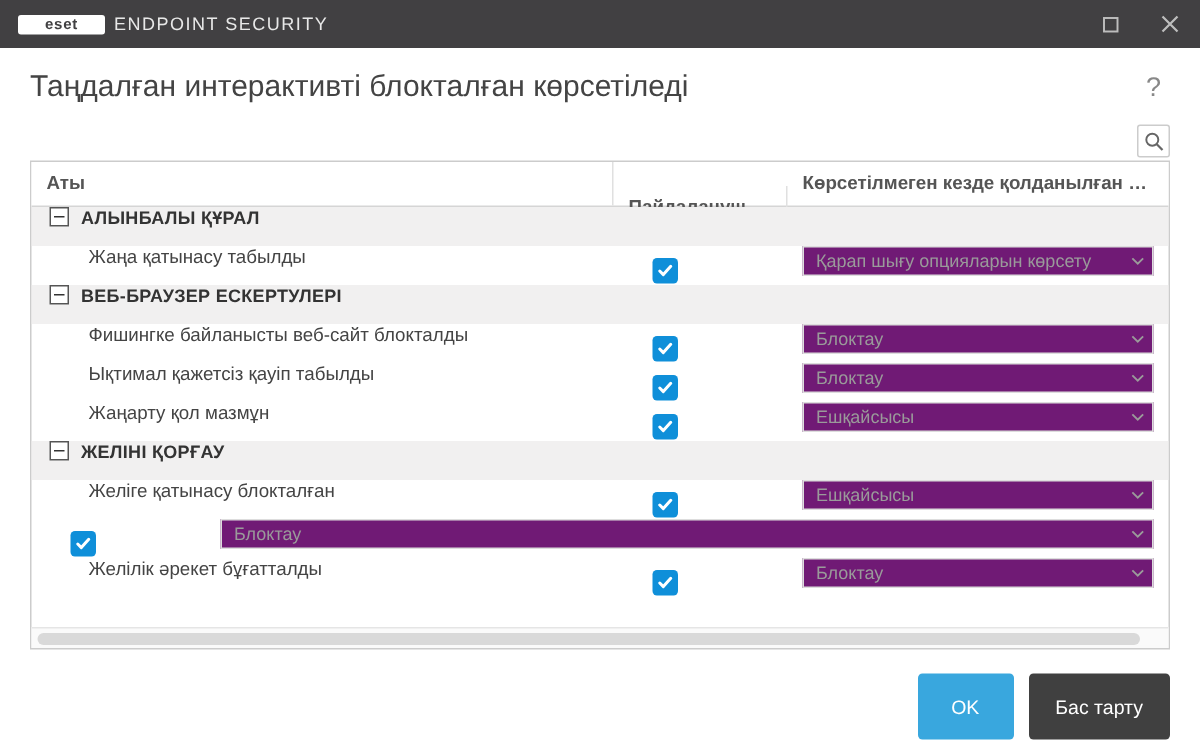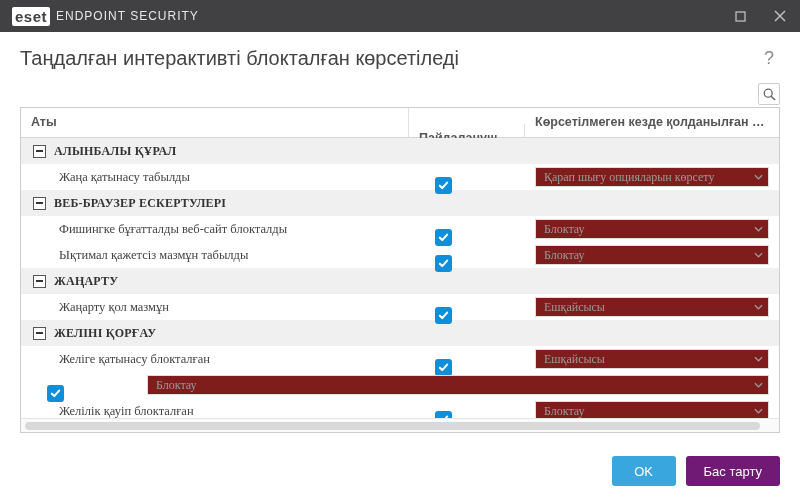--- a/index.html
+++ b/index.html
@@ -1,55 +1,55 @@
 <!DOCTYPE html>
 <html><head>
 <meta charset="utf-8">
 <style>
   * { box-sizing: border-box; margin: 0; padding: 0; }
   html, body { width: 800px; height: 500px; font-family: "Segoe UI", Arial, sans-serif; font-size: 13px; color: #333; background: #fff; overflow: hidden; }
   .titlebar { height: 32px; background: #414042; color: #fff; display: flex; align-items: center; padding: 0 0 0 12px; }
   .brand { display: flex; align-items: center; gap: 6px; font-size: 13px; letter-spacing: 0.5px; }
-  .brand-eset { background: #fff; color: #414042; font-weight: 700; font-size: 15px; padding: 1px 3px; border-radius: 2px; letter-spacing: 0.5px; }
+  .brand-eset { background: #fff; color: #414042; font-weight: 700; font-size: 10px; padding: 1px 18px; border-radius: 2px; letter-spacing: 0.5px; }
   .brand-text { font-weight: 400; color: #e8e8e8; letter-spacing: 1px; font-size: 12px; text-align: center; }
   .titlebar-spacer { flex: 1; }
   .win-btn { width: 40px; height: 32px; display: flex; align-items: center; justify-content: center; cursor: pointer; color: #bdbdbd; }
   .header { padding: 14px 20px 12px 20px; display: flex; align-items: center; }
   .header h1 { font-size: 20px; font-weight: 400; color: #444; flex: 1; }
   .help-btn { color: #888; font-size: 18px; cursor: pointer; padding: 2px 6px; }
   .content { padding: 0 20px; }
   .search-row { display: flex; justify-content: flex-end; margin-bottom: 2px; }
   .search-btn { width: 22px; height: 22px; border: 1px solid #ccc; background: #fff; display: flex; align-items: center; justify-content: center; cursor: pointer; border-radius: 2px; color: #666; }
   .table-wrap { border: 1px solid #ccc; height: 326px; display: flex; flex-direction: column; }
   .thead { display: flex; border-bottom: 1px solid #d5d5d5; background: #fff; height: 30px; }
   .th { padding: 7px 10px; font-size: 12.5px; color: #555; font-weight: 600; border-right: 1px solid #e0e0e0; overflow: hidden; white-space: nowrap; text-overflow: ellipsis; }
   .th:last-child { border-right: none; }
   .col-name { width: 388px; flex: none; }
   .col-ask  { width: 116px; flex: none; margin-top: 16px; }
   .col-act  { flex: 1; }
   .tbody { flex: 1; overflow: hidden; }
   .row { display: flex; align-items: center; height: 26px; }
   .row.group { background: #f1f0f0; }
-  .row .cell { padding: 0 10px; display: flex; align-items: center; height: 100%; font-family: Liberation Serif, serif; }
+  .row .cell { padding: 0 10px; display: flex; align-items: flex-start; height: 100%; }
   .cell.col-name { width: 388px; flex: none; }
   .cell.col-ask  { width: 116px; flex: none; justify-content: flex-start; padding-left: 26px; }
   .cell.col-act  { flex: 1; }
   .toggle { width: 13px; height: 13px; border: 1px solid #555; background: #fff; display: inline-flex; align-items: center; justify-content: center; margin-right: 8px; margin-left: 2px; cursor: pointer; }
   .toggle .minus { width: 7px; height: 1.5px; background: #333; }
   .group-label { font-weight: 700; font-size: 12px; color: #333; letter-spacing: 0.2px; }
   .child .cell.col-name { padding-left: 38px; color: #444; font-size: 12.5px; }
   .chk { width: 17px; height: 17px; border-radius: 3px; background: #0f8fd9; display: inline-flex; align-items: center; justify-content: center; cursor: pointer; }
-  .select { width: 100%; height: 20px; background: #7f1d1d; border: 1px solid #ddd; color: #9a9a9a; font-size: 12px; padding: 0 18px 0 8px; position: relative; display: flex; align-items: center; cursor: default; }
+  .select { width: 100%; height: 20px; background: #701a75; border: 1px solid #ddd; color: #9a9a9a; font-size: 12px; padding: 0 18px 0 8px; position: relative; display: flex; align-items: center; cursor: default; }
   .select .chev { position: absolute; right: 5px; top: 50%; transform: translateY(-50%); color: #9a9a9a; }
   .hscroll { height: 14px; border-top: 1px solid #e5e5e5; position: relative; background: #fafafa; }
   .hscroll-thumb { position: absolute; left: 4px; top: 3px; height: 8px; width: 735px; background: #d9d9d9; border-radius: 4px; }
   .footer { position: absolute; bottom: 0; left: 0; right: 0; height: 58px; display: flex; align-items: center; justify-content: flex-end; gap: 10px; padding: 0 20px; background: #fff; }
-  .btn { height: 30px; min-width: 64px; padding: 0 18px; border-radius: 3px; font-size: 13px; cursor: pointer; border: none; display: inline-flex; align-items: center; justify-content: center; }
+  .btn { height: 44px; min-width: 64px; padding: 0 18px; border-radius: 3px; font-size: 13px; cursor: pointer; border: none; display: inline-flex; align-items: center; justify-content: center; }
   .btn-primary { background: #39a7de; color: #fff; }
-  .btn-secondary { background: #701a75; color: #fff; }
+  .btn-secondary { background: #404040; color: #fff; }
   svg { display: block; }
 </style>
 </head>
 <body>
 
 <div class="titlebar">
   <div class="brand">
     <span class="brand-eset">eset</span>
     <span class="brand-text">ENDPOINT SECURITY</span>
   </div>
@@ -127,150 +127,140 @@
           <div class="cell col-name">
             <span class="toggle">
               <span class="minus"></span>
             </span>
             <span class="group-label">ВЕБ-БРАУЗЕР ЕСКЕРТУЛЕРІ</span>
           </div>
           <div class="cell col-ask"></div>
           <div class="cell col-act"></div>
         </div>
         <div class="row child">
-          <div class="cell col-name">Фишингке бұғатталды веб-сайт блокталды</div>
-          <div class="cell col-ask">
-            <span class="chk">
-              <span>
-                <svg width="11" height="11" viewBox="0 0 12 12">
-                  <path d="M2 6.2 L4.6 8.8 L10 2.8" fill="none" stroke="#fff" stroke-width="2.2" stroke-linecap="round" stroke-linejoin="round"></path>
-                </svg>
-              </span>
-            </span>
-          </div>
-          <div class="cell col-act">
-            <div class="select">
-              <span>Блоктау</span>
-              <span class="chev">
-                <svg width="9" height="9" viewBox="0 0 10 10">
-                  <path d="M1 3 L5 7 L9 3" fill="none" stroke="#9a9a9a" stroke-width="1.4"></path>
-                </svg>
-              </span>
-            </div>
-          </div>
-        </div>
-        <div class="row child">
-          <div class="cell col-name">Ықтимал қажетсіз мазмұн табылды</div>
-          <div class="cell col-ask">
-            <span class="chk">
-              <span>
-                <svg width="11" height="11" viewBox="0 0 12 12">
-                  <path d="M2 6.2 L4.6 8.8 L10 2.8" fill="none" stroke="#fff" stroke-width="2.2" stroke-linecap="round" stroke-linejoin="round"></path>
-                </svg>
-              </span>
-            </span>
-          </div>
-          <div class="cell col-act">
-            <div class="select">
-              <span>Блоктау</span>
+          <div class="cell col-name">Фишингке байланысты веб-сайт блокталды</div>
+          <div class="cell col-ask">
+            <span class="chk">
+              <span>
+                <svg width="11" height="11" viewBox="0 0 12 12">
+                  <path d="M2 6.2 L4.6 8.8 L10 2.8" fill="none" stroke="#fff" stroke-width="2.2" stroke-linecap="round" stroke-linejoin="round"></path>
+                </svg>
+              </span>
+            </span>
+          </div>
+          <div class="cell col-act">
+            <div class="select">
+              <span>Блоктау</span>
+              <span class="chev">
+                <svg width="9" height="9" viewBox="0 0 10 10">
+                  <path d="M1 3 L5 7 L9 3" fill="none" stroke="#9a9a9a" stroke-width="1.4"></path>
+                </svg>
+              </span>
+            </div>
+          </div>
+        </div>
+        <div class="row child">
+          <div class="cell col-name">Ықтимал қажетсіз қауіп табылды</div>
+          <div class="cell col-ask">
+            <span class="chk">
+              <span>
+                <svg width="11" height="11" viewBox="0 0 12 12">
+                  <path d="M2 6.2 L4.6 8.8 L10 2.8" fill="none" stroke="#fff" stroke-width="2.2" stroke-linecap="round" stroke-linejoin="round"></path>
+                </svg>
+              </span>
+            </span>
+          </div>
+          <div class="cell col-act">
+            <div class="select">
+              <span>Блоктау</span>
+              <span class="chev">
+                <svg width="9" height="9" viewBox="0 0 10 10">
+                  <path d="M1 3 L5 7 L9 3" fill="none" stroke="#9a9a9a" stroke-width="1.4"></path>
+                </svg>
+              </span>
+            </div>
+          </div>
+        </div>
+        <div class="row child">
+          <div class="cell col-name">Жаңарту қол мазмұн</div>
+          <div class="cell col-ask">
+            <span class="chk">
+              <span>
+                <svg width="11" height="11" viewBox="0 0 12 12">
+                  <path d="M2 6.2 L4.6 8.8 L10 2.8" fill="none" stroke="#fff" stroke-width="2.2" stroke-linecap="round" stroke-linejoin="round"></path>
+                </svg>
+              </span>
+            </span>
+          </div>
+          <div class="cell col-act">
+            <div class="select">
+              <span>Ешқайсысы</span>
               <span class="chev">
                 <svg width="9" height="9" viewBox="0 0 10 10">
                   <path d="M1 3 L5 7 L9 3" fill="none" stroke="#9a9a9a" stroke-width="1.4"></path>
                 </svg>
               </span>
             </div>
           </div>
         </div>
         <div class="row group">
           <div class="cell col-name">
             <span class="toggle">
               <span class="minus"></span>
             </span>
-            <span class="group-label">ЖАҢАРТУ</span>
+            <span class="group-label">ЖЕЛІНІ ҚОРҒАУ</span>
           </div>
           <div class="cell col-ask"></div>
           <div class="cell col-act"></div>
         </div>
         <div class="row child">
-          <div class="cell col-name">Жаңарту қол мазмұн</div>
+          <div class="cell col-name">Желіге қатынасу блокталған</div>
           <div class="cell col-ask">
             <span class="chk">
               <span>
                 <svg width="11" height="11" viewBox="0 0 12 12">
                   <path d="M2 6.2 L4.6 8.8 L10 2.8" fill="none" stroke="#fff" stroke-width="2.2" stroke-linecap="round" stroke-linejoin="round"></path>
                 </svg>
               </span>
             </span>
           </div>
           <div class="cell col-act">
             <div class="select">
               <span>Ешқайсысы</span>
               <span class="chev">
                 <svg width="9" height="9" viewBox="0 0 10 10">
                   <path d="M1 3 L5 7 L9 3" fill="none" stroke="#9a9a9a" stroke-width="1.4"></path>
                 </svg>
               </span>
             </div>
           </div>
         </div>
-        <div class="row group">
-          <div class="cell col-name">
-            <span class="toggle">
-              <span class="minus"></span>
-            </span>
-            <span class="group-label">ЖЕЛІНІ ҚОРҒАУ</span>
-          </div>
-          <div class="cell col-ask"></div>
-          <div class="cell col-act"></div>
-        </div>
-        <div class="row child">
-          <div class="cell col-name">Желіге қатынасу блокталған</div>
-          <div class="cell col-ask">
-            <span class="chk">
-              <span>
-                <svg width="11" height="11" viewBox="0 0 12 12">
-                  <path d="M2 6.2 L4.6 8.8 L10 2.8" fill="none" stroke="#fff" stroke-width="2.2" stroke-linecap="round" stroke-linejoin="round"></path>
-                </svg>
-              </span>
-            </span>
-          </div>
-          <div class="cell col-act">
-            <div class="select">
-              <span>Ешқайсысы</span>
-              <span class="chev">
-                <svg width="9" height="9" viewBox="0 0 10 10">
-                  <path d="M1 3 L5 7 L9 3" fill="none" stroke="#9a9a9a" stroke-width="1.4"></path>
-                </svg>
-              </span>
-            </div>
-          </div>
-        </div>
-        <div class="row child">
-          <div class="cell col-ask">
-            <span class="chk">
-              <span>
-                <svg width="11" height="11" viewBox="0 0 12 12">
-                  <path d="M2 6.2 L4.6 8.8 L10 2.8" fill="none" stroke="#fff" stroke-width="2.2" stroke-linecap="round" stroke-linejoin="round"></path>
-                </svg>
-              </span>
-            </span>
-          </div>
-          <div class="cell col-act">
-            <div class="select">
-              <span>Блоктау</span>
-              <span class="chev">
-                <svg width="9" height="9" viewBox="0 0 10 10">
-                  <path d="M1 3 L5 7 L9 3" fill="none" stroke="#9a9a9a" stroke-width="1.4"></path>
-                </svg>
-              </span>
-            </div>
-          </div>
-        </div>
-        <div class="row child">
-          <div class="cell col-name">Желілік қауіп блокталған</div>
+        <div class="row child">
+          <div class="cell col-ask">
+            <span class="chk">
+              <span>
+                <svg width="11" height="11" viewBox="0 0 12 12">
+                  <path d="M2 6.2 L4.6 8.8 L10 2.8" fill="none" stroke="#fff" stroke-width="2.2" stroke-linecap="round" stroke-linejoin="round"></path>
+                </svg>
+              </span>
+            </span>
+          </div>
+          <div class="cell col-act">
+            <div class="select">
+              <span>Блоктау</span>
+              <span class="chev">
+                <svg width="9" height="9" viewBox="0 0 10 10">
+                  <path d="M1 3 L5 7 L9 3" fill="none" stroke="#9a9a9a" stroke-width="1.4"></path>
+                </svg>
+              </span>
+            </div>
+          </div>
+        </div>
+        <div class="row child">
+          <div class="cell col-name">Желілік әрекет бұғатталды</div>
           <div class="cell col-ask">
             <span class="chk">
               <span>
                 <svg width="11" height="11" viewBox="0 0 12 12">
                   <path d="M2 6.2 L4.6 8.8 L10 2.8" fill="none" stroke="#fff" stroke-width="2.2" stroke-linecap="round" stroke-linejoin="round"></path>
                 </svg>
               </span>
             </span>
           </div>
           <div class="cell col-act">

